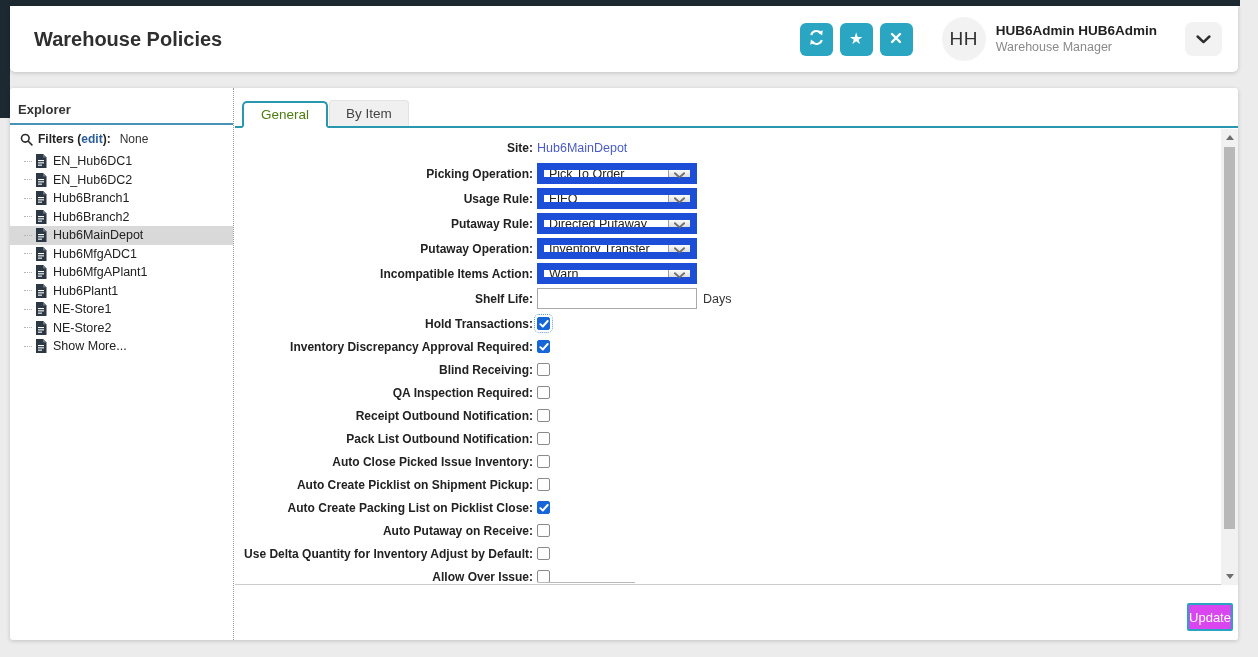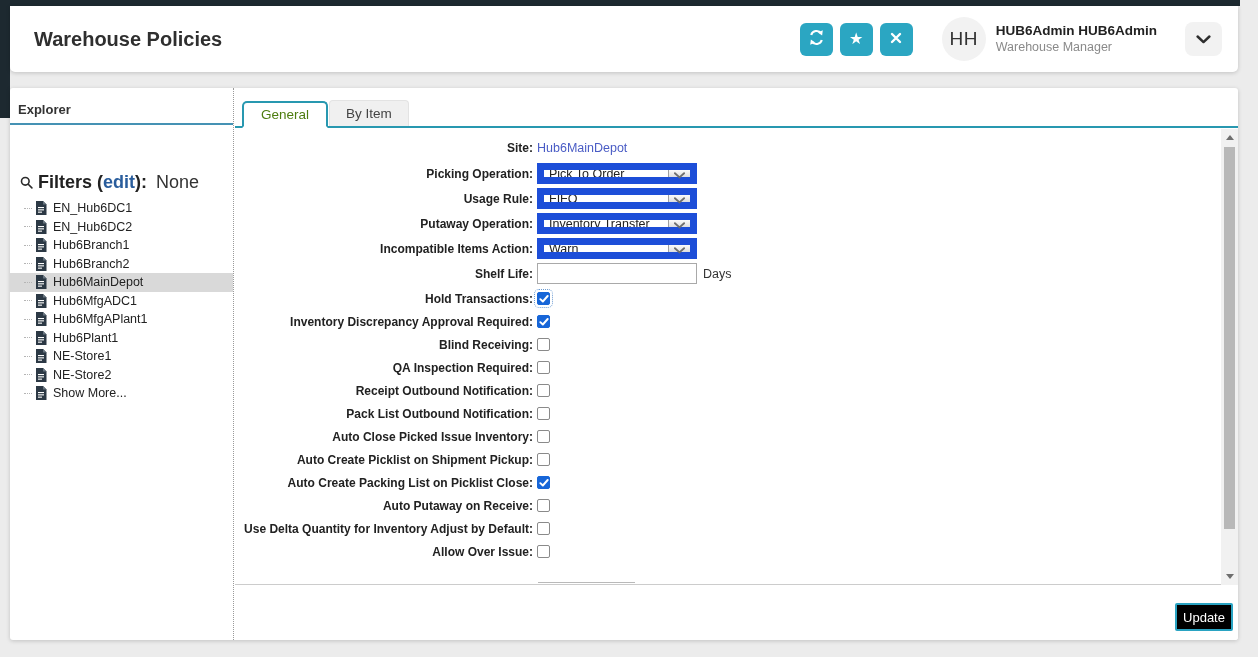--- a/index.html
+++ b/index.html
@@ -50,21 +50,21 @@
     background:#fff; border-radius:3px;
     box-shadow:0 1px 4px rgba(0,0,0,.18);
   }
 
   
   .sidebar { position:absolute; left:0; top:0; width:224px; height:100%; border-right:1px dotted #9a9a9a; }
   .sidebar-title {
     font-size:13px; font-weight:bold; color:#333;
     padding:14px 0 6px 8px; border-bottom:2px solid #4592b4;
   }
-  .filters-row { display:flex; align-items:center; padding:7px 0 5px 10px; font-size:18px;margin-top:40px; }
+  .filters-row { display:flex; align-items:center; padding:7px 0 5px 10px; font-size:12px; }
   .filters-row .mag { margin-right:5px; display:flex; }
   .filters-bold { font-weight:bold; color:#222; }
   .edit-link { font-weight:bold; color:#2a5d9c; text-decoration:none; cursor:pointer; }
   .filters-value { margin-left:9px; color:#333; }
   .tree { margin-top:1px; }
   .tree-item {
     display:flex; align-items:center; height:18.5px; padding-left:14px;
     font-size:12.5px; color:#222; cursor:pointer; white-space:nowrap;
   }
   .tree-item.selected { background:#d9d9d9; }
@@ -134,22 +134,22 @@
   .vs-btn { position:absolute; left:0; width:17px; height:17px; background:#f1f1f1; display:flex; align-items:center; justify-content:center; cursor:pointer; }
   .vs-up { top:0; }
   .vs-down { bottom:0; }
   .tri-up { width:0; height:0; border-left:4px solid transparent; border-right:4px solid transparent; border-bottom:5px solid #6e6e6e; }
   .tri-down { width:0; height:0; border-left:4px solid transparent; border-right:4px solid transparent; border-top:5px solid #6e6e6e; }
   .vs-thumb { position:absolute; left:3px; width:11px; top:18px; height:382px; background:#b8b8b8; cursor:pointer; }
 
   
   .footer { position:absolute; left:0; right:0; bottom:0; height:55px; background:#fff; border-radius:0 0 3px 3px; }
   .update-btn {
-    position:absolute; right:5px; bottom:9px; width:58px; height:28px;
-    background:#000000; color:#fff; font-size:13px; font-family:inherit;
+    position:absolute; right:5px; bottom:9px; width:46px; height:28px;
+    background:#d946ef; color:#fff; font-size:13px; font-family:inherit;
     border:2px solid #2aa3c2; border-radius:2px; cursor:pointer;
   }
 </style>
 </head>
 <body>
 
 <div class="top-strip"></div>
 <div class="left-strip"></div>
 
 <div class="header-card">
@@ -393,20 +393,35 @@
         <span>
           <svg viewBox="0 0 12 7" width="11" height="7">
             <path d="M1 1 L6 5.6 L11 1" fill="none" stroke="#6e6e6e" stroke-width="2" stroke-linecap="round" stroke-linejoin="round"></path>
           </svg>
         </span>
       </div>
     </div>
   </div>
           <div class="form-row row-select">
     <div class="lbl">
+              <span>Putaway Rule:</span>
+            </div>
+    <div class="select">
+      <div class="select-value">Directed Putaway</div>
+      <div class="select-arrow">
+        <span>
+          <svg viewBox="0 0 12 7" width="11" height="7">
+            <path d="M1 1 L6 5.6 L11 1" fill="none" stroke="#6e6e6e" stroke-width="2" stroke-linecap="round" stroke-linejoin="round"></path>
+          </svg>
+        </span>
+      </div>
+    </div>
+  </div>
+          <div class="form-row row-select">
+    <div class="lbl">
               <span>Putaway Operation:</span>
             </div>
     <div class="select">
       <div class="select-value">Inventory Transfer</div>
       <div class="select-arrow">
         <span>
           <svg viewBox="0 0 12 7" width="11" height="7">
             <path d="M1 1 L6 5.6 L11 1" fill="none" stroke="#6e6e6e" stroke-width="2" stroke-linecap="round" stroke-linejoin="round"></path>
           </svg>
         </span>

